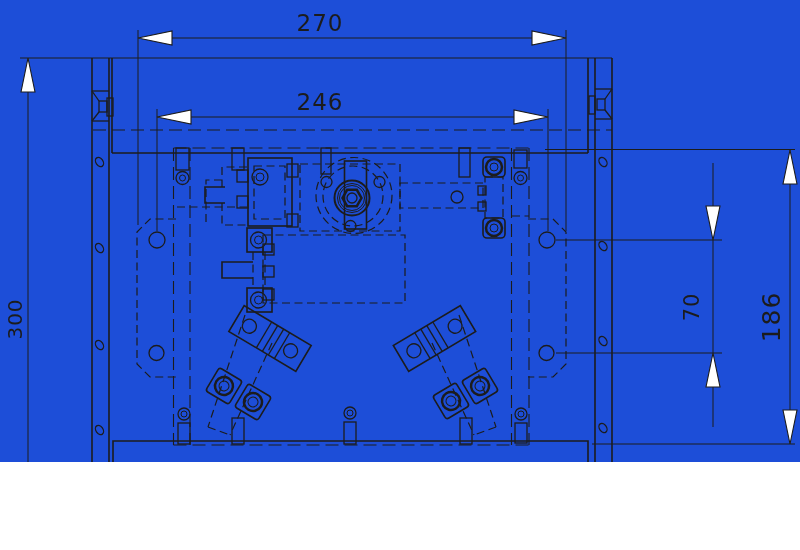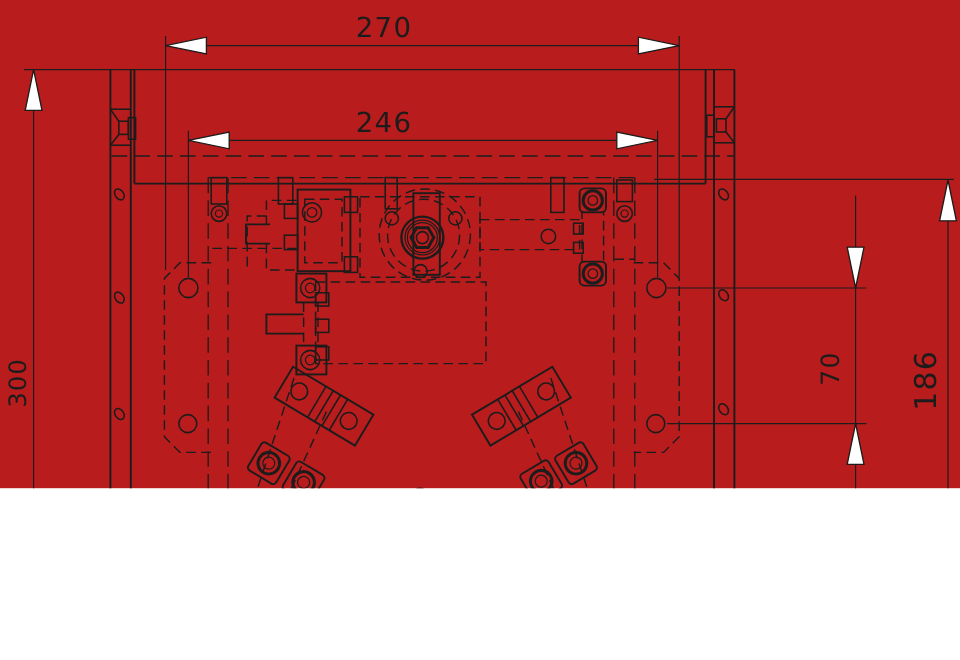--- a/index.html
+++ b/index.html
@@ -1,16 +1,16 @@
 <!DOCTYPE html>
 <html><head>
 <meta charset="utf-8">
 <style>
   html,body{margin:0;padding:0;background:#ffffff;}
-  .stage{width:800px;height:407px;background:#b91c1c;position:relative;overflow:hidden;
+  .stage{width:800px;height:462px;background:#1d4ed8;position:relative;overflow:hidden;
          font-family:"DejaVu Sans",sans-serif;}
   svg{display:block;}
   .ln{fill:none;stroke:#1c1c1c;stroke-width:1.6;stroke-linejoin:miter;stroke-linecap:butt;}
   .th{fill:none;stroke:#1c1c1c;stroke-width:1;}
   .md{fill:none;stroke:#1c1c1c;stroke-width:1.3;}
   .d{fill:none;stroke:#1c1c1c;stroke-width:1.2;stroke-dasharray:8 4.5;}
   .dl{fill:none;stroke:#1c1c1c;stroke-width:1.1;stroke-dasharray:13 6;}
   .b{fill:none;stroke:#1c1c1c;stroke-width:2.5;}
   .arrow{fill:#ffffff;stroke:#1c1c1c;stroke-width:1.1;stroke-linejoin:miter;}
   .dimtxt{fill:#1c1c1c;font-family:"DejaVu Sans",sans-serif;letter-spacing:1px;}

